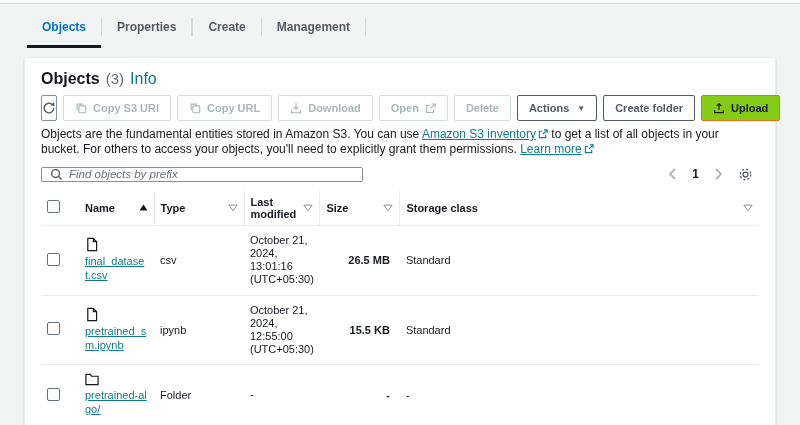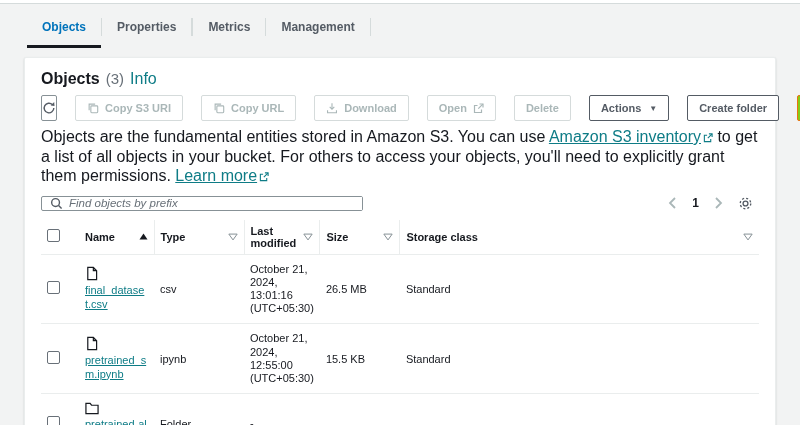--- a/index.html
+++ b/index.html
@@ -30,37 +30,37 @@
     border-radius:2px;
     box-shadow:0 1px 2px rgba(0,28,36,.18);
     padding:12px 16px 4px;
   }
   .panel-head { display:flex; align-items:baseline; gap:6px; }
   .panel-title { font-size:16px; font-weight:bold; color:#16191f; }
   .panel-count { font-size:15px; font-weight:400; color:#687078; }
   .info-link { font-size:16px; color:#0e7c86; text-decoration:none; cursor:pointer; }
 
   
-  .toolbar { display:flex; gap:18px; margin-top:7px; }
+  .toolbar { display:flex; gap:6px; margin-top:7px; }
   .btn {
     height:26px; display:inline-flex; align-items:center; justify-content:center;
     gap:6px; padding:0 11px; background:#fff; border-radius:2px;
     font-family:"Liberation Sans", sans-serif;
     font-size:11px; font-weight:bold; cursor:pointer; white-space:nowrap;
   }
   .btn.disabled { color:#aab7b8; border:1px solid #d5dbdb; }
   .btn.disabled svg { stroke:#aab7b8; }
   .btn.secondary { color:#545b64; border:1px solid #545b64; }
   .btn.primary { background:#84cc16; border:1px solid #ec7211; color:#16191f; }
   .btn.primary svg { stroke:#16191f; }
   .icon-btn { width:37px; padding:0; border:1px solid #879196; }
   .caret { font-size:8px; margin-left:2px; }
 
   
-  .desc { margin-top:6px; font-size:16px; line-height:1.2; color:#16191f; max-width:740px; }
+  .desc { margin-top:6px; font-size:12px; line-height:1.2; color:#16191f; max-width:740px; }
   .tlink { color:#0e7c86; text-decoration:underline; cursor:pointer; }
   .extlink-icon { margin-left:2px; vertical-align:-1px; }
 
   
   .controls { margin-top:9px; display:flex; justify-content:space-between; align-items:center; }
   .search {
     width:322px; height:15px; border:1px solid #879196; border-radius:2px;
     display:flex; align-items:center; padding-left:8px; gap:6px; background:#fff;
   }
   .search input {
@@ -85,40 +85,40 @@
   .hwrap { display:flex; justify-content:space-between; align-items:center; gap:4px; }
   td { padding:8px 6px; vertical-align:middle; border-bottom:1px solid #eaeded; }
   .checkbox {
     width:13px; height:13px; display:inline-block; border:1px solid #687078;
     border-radius:2px; background:#fff; cursor:pointer;
   }
   .name-cell { word-break:break-all; }
   .obj-icon { display:block; margin-bottom:3px; }
   .obj-link { color:#0e7c86; text-decoration:underline; cursor:pointer; line-height:1.25; }
   .mod-cell { font-size:11px; line-height:1.2; }
-  .size-cell { text-align:left; padding-right:10px; }
+  .size-cell { text-align:right; padding-right:10px;font-weight:bold; }
   svg { display:block; }
 </style>
 </head>
 <body>
 
 <div class="topstrip"></div>
 
 <nav class="tabs">
   <div class="tab active">
       <span>Objects</span>
     </div>
   <div class="tabsep"></div>
   <div class="tab">
       <span>Properties</span>
     </div>
   <div class="tabsep"></div>
   <div class="tabsep"></div>
   <div class="tab">
-      <span>Metrics</span>
+      <span>Create</span>
     </div>
   <div class="tabsep"></div>
   <div class="tab">
       <span>Management</span>
     </div>
   <div class="tabsep"></div>
 </nav>
 
 <main class="card">
 

